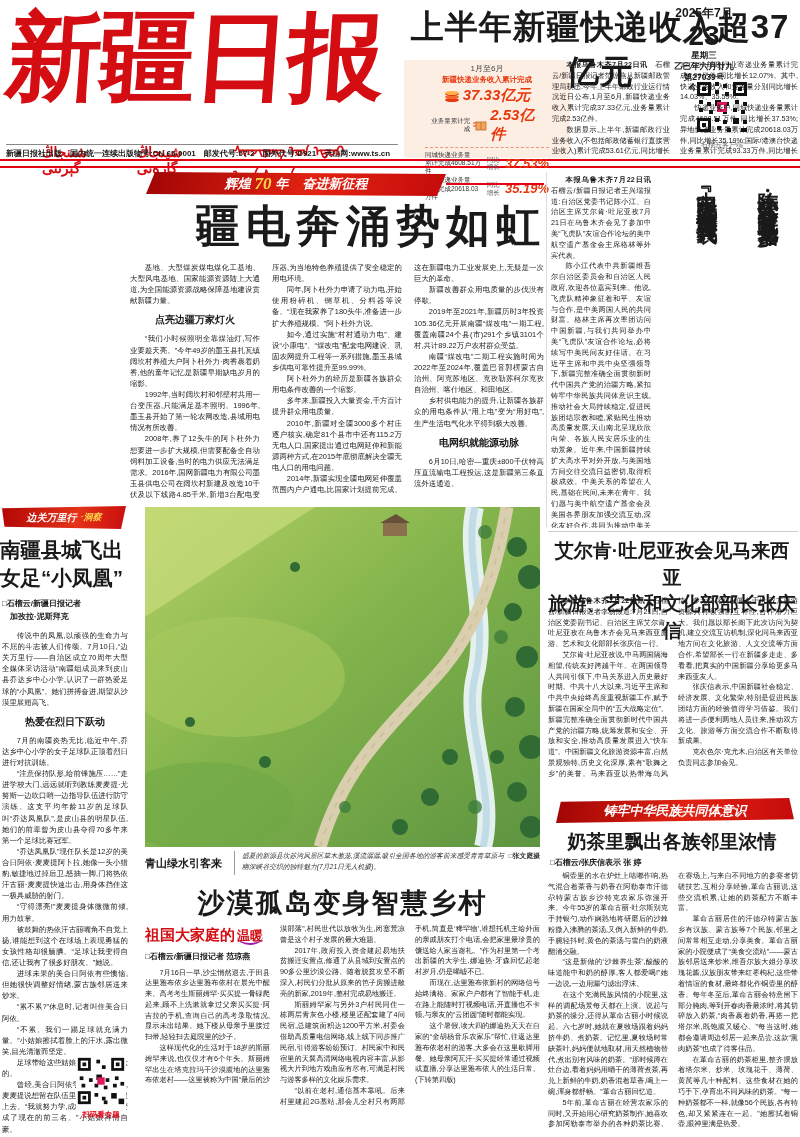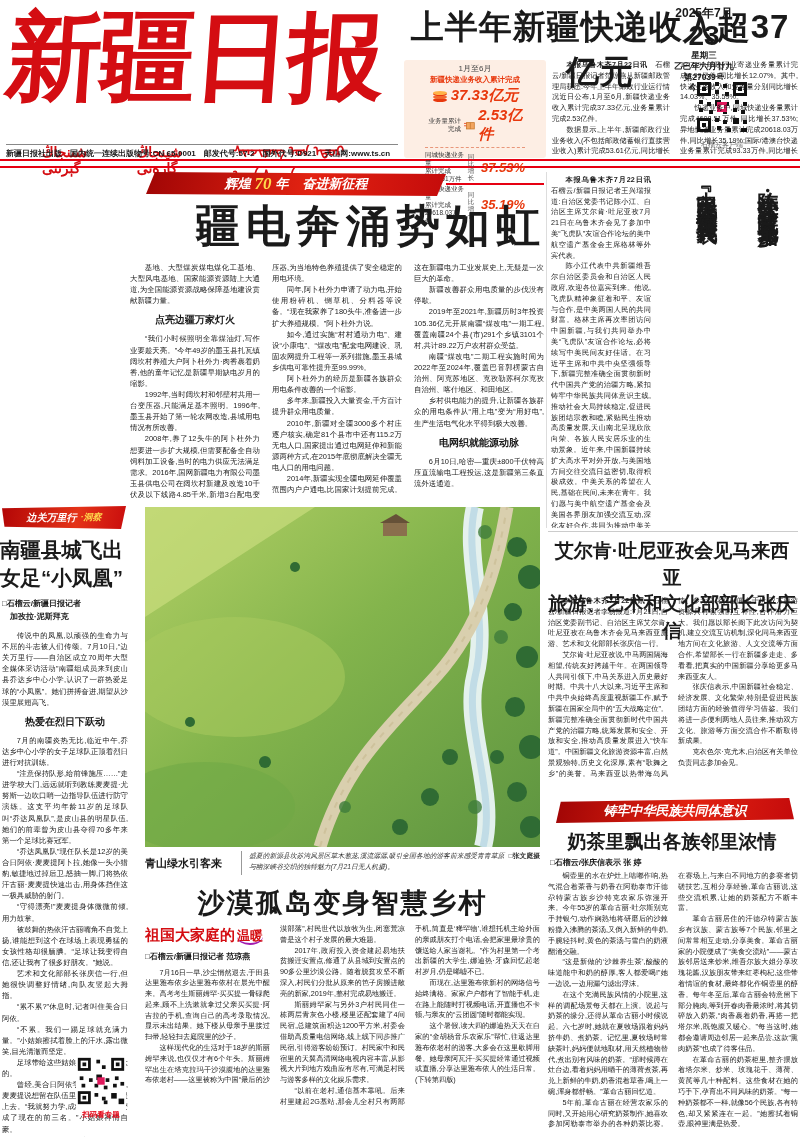--- a/index.html
+++ b/index.html
@@ -16,21 +16,21 @@
   .dateblock .dm{font-size:12px;font-weight:800;}
   .dateblock .dd{font-size:28px;font-weight:900;line-height:1.05;}
   .dateblock .ds{font-size:8.5px;font-weight:bold;}
   .qr1{left:686px;top:80px;width:72px;text-align:center;}
   .qr-label{font-size:7px;color:#777;margin-top:2px;}
   .publine{left:6px;top:144px;width:392px;border-top:1px solid #888;padding-top:3px;
     font-size:8px;font-weight:bold;white-space:nowrap;}
   .redrule{left:0;top:159px;width:800px;height:5px;border-top:2px solid #e60012;border-bottom:2px solid #e60012;}
   
   .ts-headline{left:404px;top:5px;width:392px;font-size:33px;font-weight:900;text-align:center;letter-spacing:1px;}
-  .infog{left:404px;top:60px;width:142px;height:98px;background:#fdeee4;border-radius:3px;
+  .infog{left:404px;top:60px;width:166px;height:98px;background:#fdeee4;border-radius:3px;
     padding:3px 21px;box-sizing:border-box;font-size:6.5px;color:#333;}
   .infog .period{text-align:center;font-size:8px;color:#444;}
   .infog .t{color:#e8380d;font-weight:900;font-size:7.5px;text-align:center;margin-top:1px;}
   .bigred{color:#e8380d;font-weight:900;font-size:15px;font-style:italic;}
   .irow{display:flex;align-items:center;gap:3px;justify-content:center;margin-top:1px;}
   .idash{border-top:1px dashed #e8967a;margin:3px 0;}
   .statrow{display:flex;align-items:center;gap:3px;margin-top:1px;}
   .statrow .lbl{width:62px;line-height:1.25;}
   .statrow .gl{width:16px;color:#555;line-height:1.1;}
   .statrow .val{color:#e8380d;font-weight:900;font-style:italic;font-size:13px;}
@@ -65,21 +65,21 @@
   .ribbon .sub{color:#ffd94d;font-size:9px;}
   .lf-headline{left:0;top:536px;width:130px;font-size:20.5px;font-weight:900;line-height:1.35;text-align:left;}
   .lf-byline{left:2px;top:598px;width:124px;font-size:8px;font-weight:bold;line-height:1.6;}
   .lf-body{left:2px;top:630px;width:126px;height:507px;font-size:7.4px;line-height:1.5;
     text-align:justify;overflow:hidden;}
   .qr2{left:76px;top:1056px;width:50px;background:#fff;z-index:5;}
   .qr2-label{left:70px;top:1110px;width:62px;color:#e60012;font-size:7.5px;font-weight:900;text-align:center;z-index:5;}
   
   .photo{left:145px;top:507px;width:395px;height:340px;}
   .caption{left:145px;top:851px;width:395px;display:flex;align-items:flex-start;gap:7px;}
-  .cap-label{font-size:11px;font-weight:900;border-right:1px solid #999;padding-right:19px;white-space:nowrap;line-height:2.2;}
+  .cap-label{font-size:11px;font-weight:900;border-right:1px solid #999;padding-right:12px;white-space:nowrap;line-height:2.2;}
   .cap-text{flex:1;font-size:6.8px;line-height:1.6;color:#333;font-style:italic;}
   .cap-credit{float:right;font-weight:bold;font-style:normal;}
   
   .ds-headline{left:145px;top:885px;width:395px;font-size:27px;font-weight:900;text-align:center;letter-spacing:2px;}
   .ds-body{left:145px;top:924px;width:395px;height:213px;column-count:3;column-gap:10px;
     font-size:7.2px;line-height:1.5;text-align:justify;overflow:hidden;}
   .ds-tag{color:#d40d12;margin-bottom:4px;text-indent:0;}
   .ds-tag .a{font-size:15px;font-weight:900;}
   .ds-tag .b{font-size:13px;font-weight:900;border-bottom:2px solid #a21caf;border-radius:0 0 60% 60%;}
   .ds-byline{font-size:8px;font-weight:bold;margin:4px 0 5px 0;text-indent:0;}
@@ -260,21 +260,21 @@
     <div>　加孜拉·泥斯拜克</div>
   </div>
   <div class="abs lf-body p-body">
       <p>传说中的凤凰,以顽强的生命力与不屈的斗志被人们传颂。7月10日,“边关万里行——自治区成立70周年大型全媒体采访活动”南疆组成员来到皮山县乔达乡中心小学,认识了一群热爱足球的“小凤凰”。她们拼搏奋进,期望从沙漠里展翅高飞。</p>
       <div class="subhead">热爱在烈日下跃动</div>
       <p>7月的南疆炎热无比,临近中午,乔达乡中心小学的女子足球队正顶着烈日进行对抗训练。</p>
       <p>“注意保持队形,给前锋施压……”走进学校大门,远远就听到教练麦麦提·尤努斯一边吹口哨一边指导队伍进行防守演练。这支平均年龄11岁的足球队叫“乔达凤凰队”,是皮山县的明星队伍,她们的前辈曾为皮山县夺得70多年来第一个足球比赛冠军。</p>
       <p>“乔达凤凰队”现任队长是12岁的美合日阿依·麦麦提阿卜拉,她像一头小猎豹,敏捷地过掉后卫,怒抽一脚,门将热依汗古丽·麦麦提快速出击,用身体挡住这一极具威胁的射门。</p>
       <p>“守得漂亮!”麦麦提身体微微前倾,用力鼓掌。</p>
       <p>被鼓舞的热依汗古丽嘴角不自觉上扬,谁能想到这个在球场上表现勇猛的女孩性格却很腼腆。“足球让我变得自信,还让我有了很多好朋友。”她说。</p>
-      <p>艺术和文化部部长张庆信一行,但她很快调整好情绪,向队友竖起大拇指。</p>
+      <p>进球未果的美合日阿依有些懊恼,但她很快调整好情绪,蒙古族邻居送来炒米。</p>
       <p>“累不累?”休息时,记者叫住美合日阿依。</p>
       <p>“不累。我们一踢足球就充满力量。”小姑娘擦拭着脸上的汗水,露出微笑,目光清澈而坚定。</p>
       <p>足球带给这些姑娘们的能量是巨大的。</p>
       <p>曾经,美合日阿依学习成绩不太好,麦麦提说想留在队伍里就必须把成绩提上去。“我就努力学,成绩从班级倒数变成了现在的前三名。”小姑娘神情自豪。</p>
       <p>前锋吐热达·麦麦提这天没来,因为在两个月前的训练中,她右腿膝关节不小心脱臼。“她特别倔,害怕教练知道后不让她踢了,自己把膝关节给掰回了原位。”美合日阿依说。后来,因为疼得站不住脚,被麦麦提发现,吐热达才不得不回家休养。</p>
     </div>
   <div class="abs qr2">
     <svg width="50" height="50" viewBox="0 0 54 54">
       <rect width="54" height="54" fill="#fff"></rect>
       <g fill="#111">

